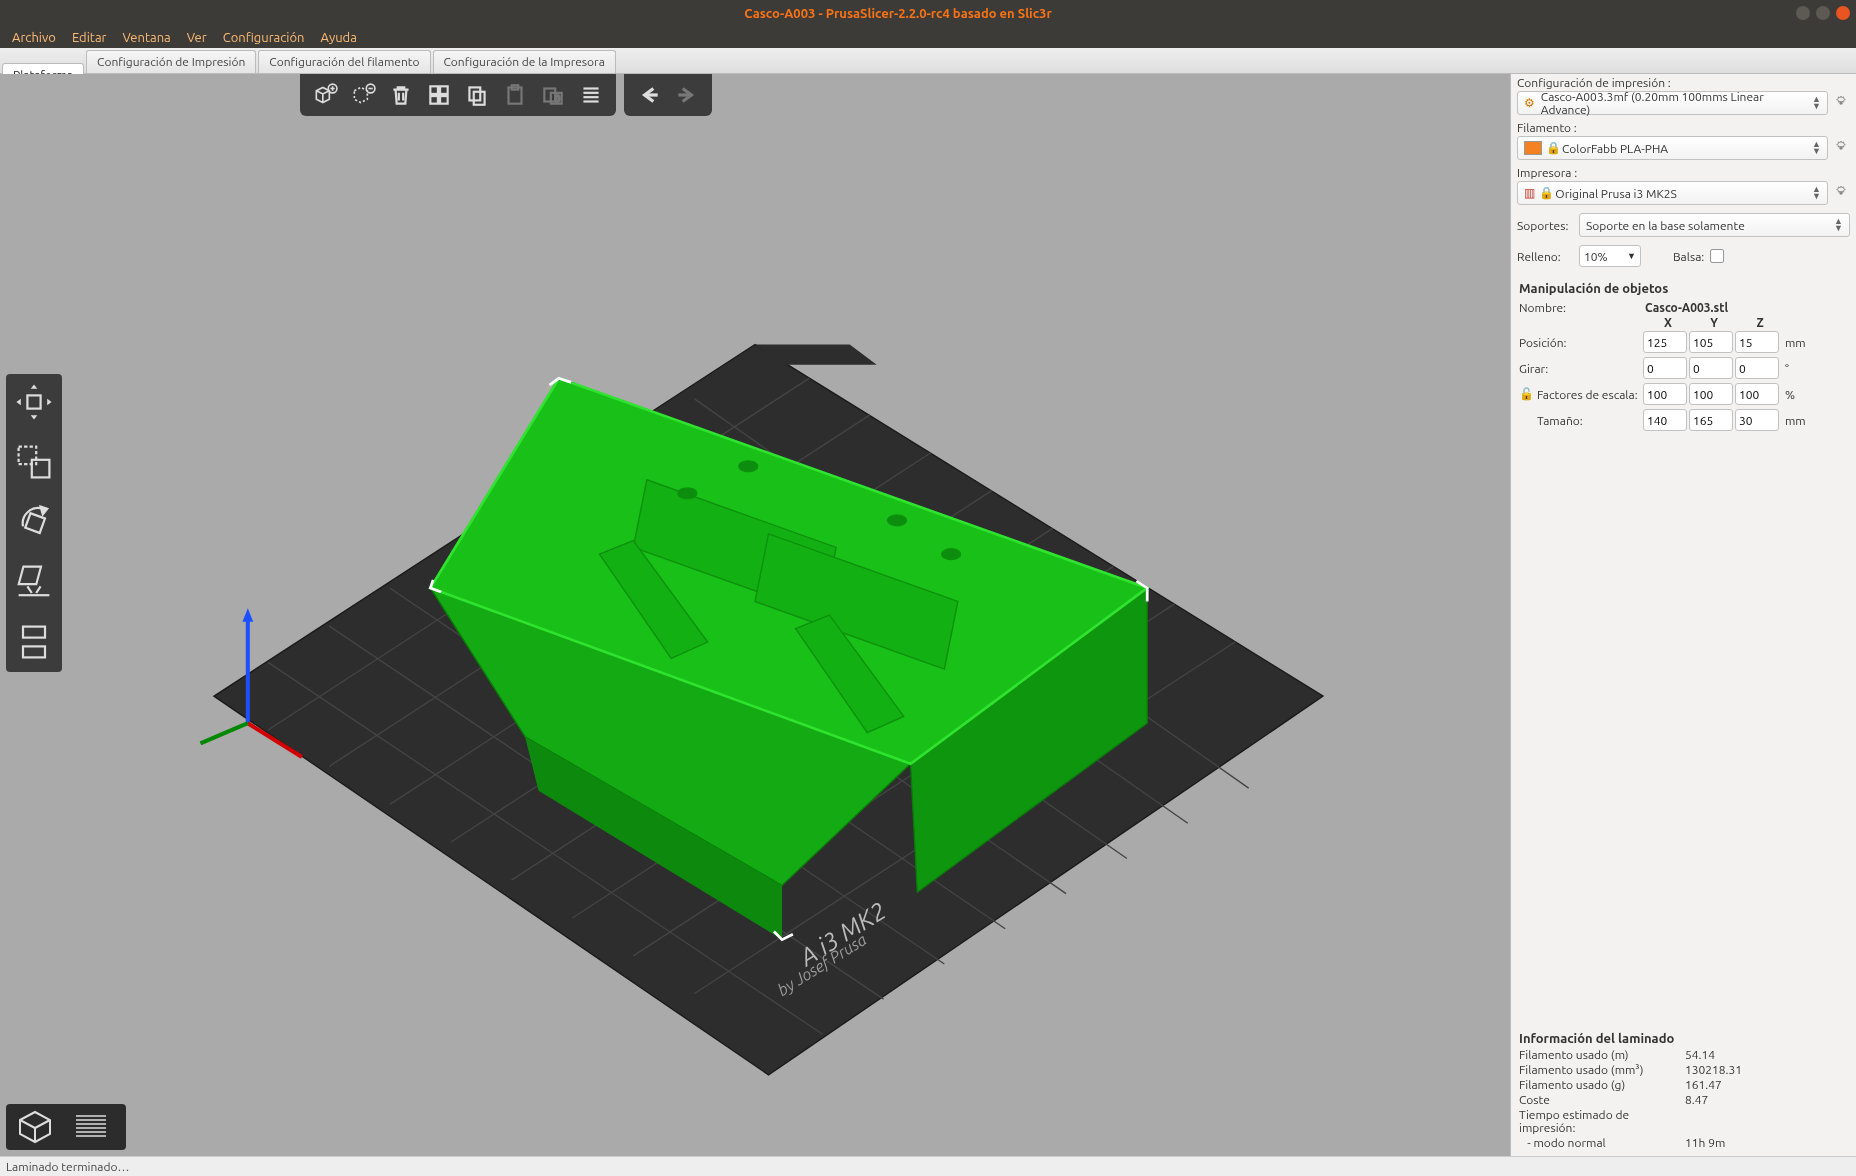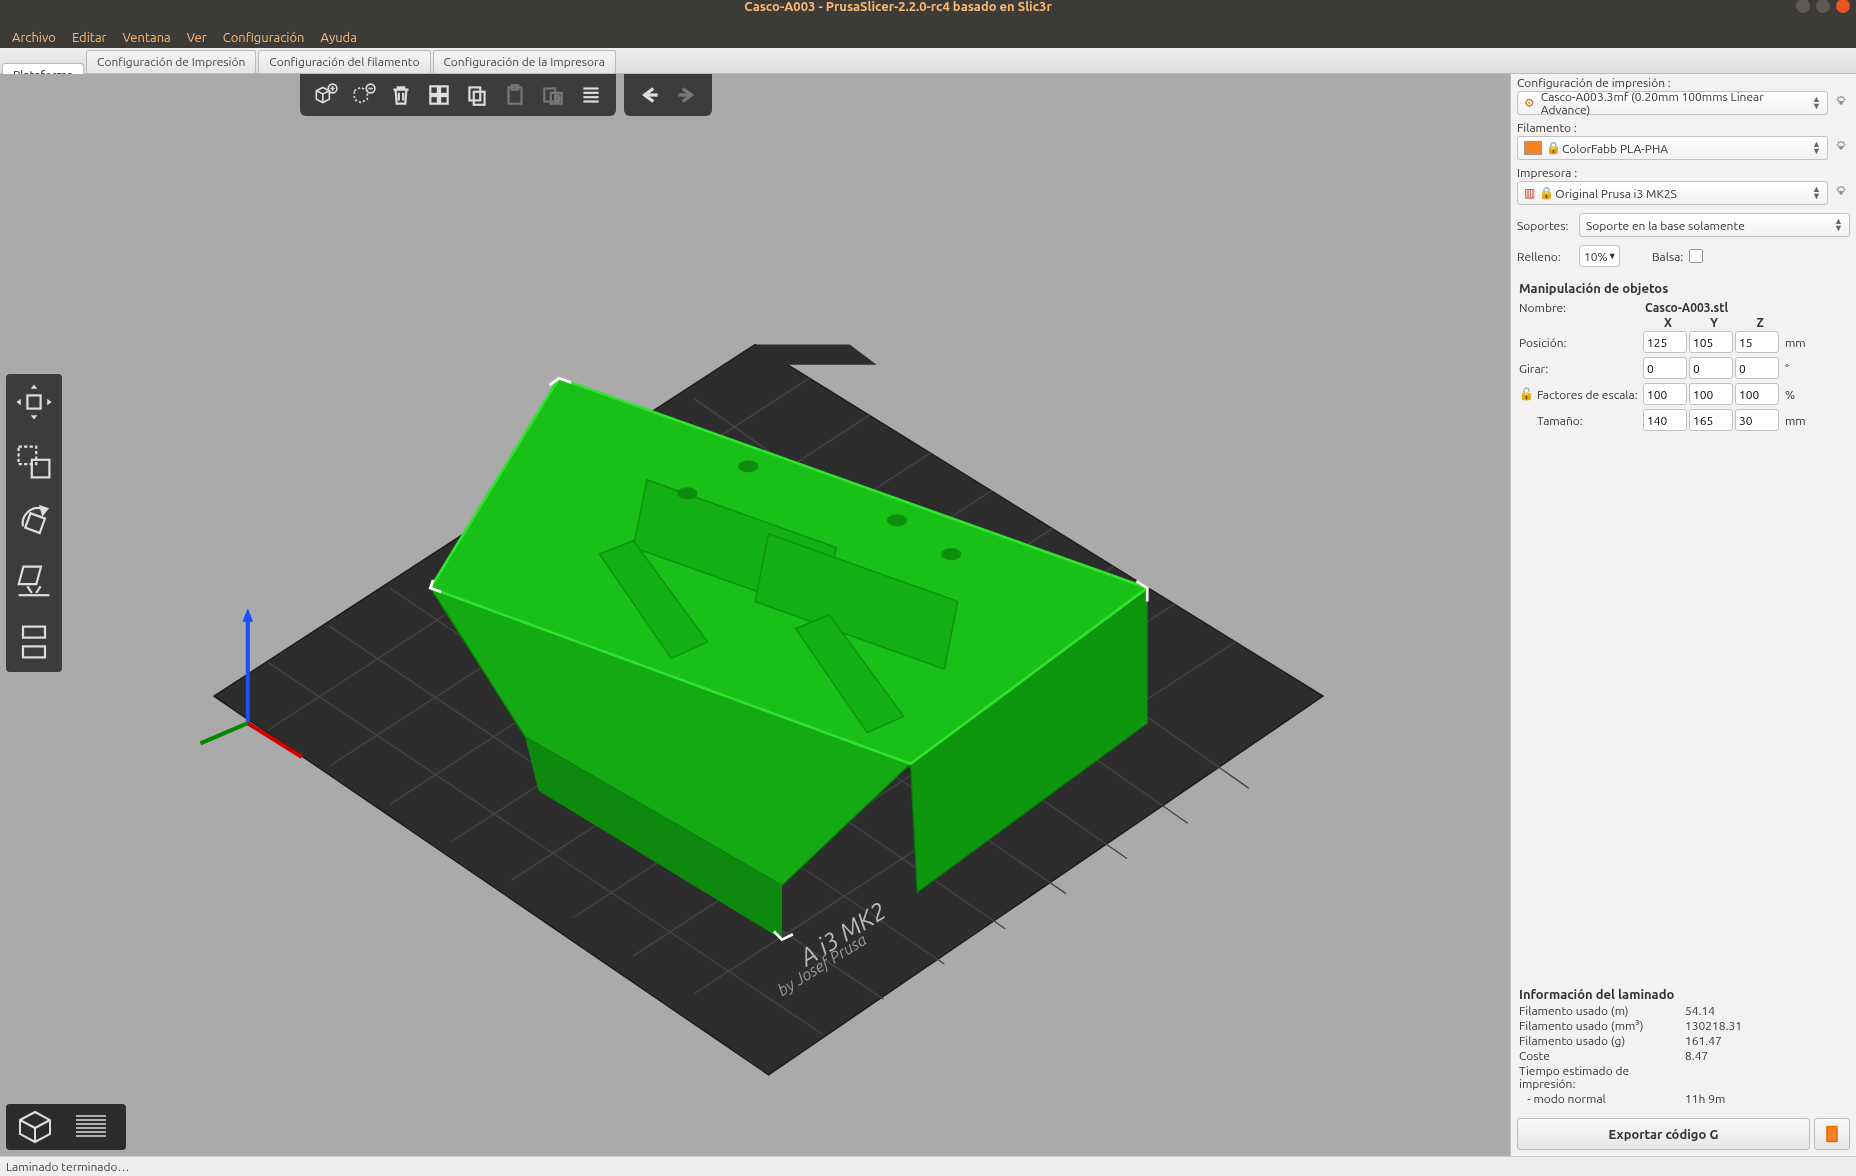--- a/index.html
+++ b/index.html
@@ -1,20 +1,20 @@
 <!DOCTYPE html>
 <html><head>
 <meta charset="utf-8">
 <style>
 * { box-sizing: border-box; margin: 0; padding: 0; font-family: Ubuntu, Arial, sans-serif; }
 html, body { width: 100%; height: 100%; }
 body { background: #3c3b37; display: flex; flex-direction: column; font-size: 13px; color: #333; }
 
 
-.titlebar { height: 22px; background: #3c3b37; color: #fdba74; display: flex; align-items: flex-end; padding: 13px 6px; font-size: 13px; font-weight: 600; }
+.titlebar { height: 22px; background: #3c3b37; color: #f97316; display: flex; align-items: center; padding: 13px 6px; font-size: 13px; font-weight: 600; }
 .titlebar .spacer { flex: 1; }
 .titlebar .wbtn { width: 14px; height: 14px; border-radius: 50%; margin-left: 6px; }
 .wmin { background: #5d5a53; }
 .wmax { background: #5d5a53; }
 .wclose { background: #e95420; }
 
 
 .menubar { height: 22px; background: #3c3b37; color: #fdba74; display: flex; align-items: center; padding: 0 4px; }
 .menubar .mitem { padding: 2px 8px; }
 
@@ -54,21 +54,21 @@
 .sgroup .label { font-size: 12px; color: #333; }
 .comborow { display: flex; align-items: center; margin-top: 2px; }
 .combo { flex: 1; height: 24px; border: 1px solid #c2c2c2; border-radius: 3px; background: linear-gradient(#fff,#f2f2f2); display: flex; align-items: center; padding: 0 6px; font-size: 12px; position: relative; }
 .combo .arrows { margin-left: auto; font-size: 9px; color: #666; line-height: 7px; display: flex; flex-direction: column; }
 .swatch { width: 18px; height: 14px; background: #f58220; margin-right: 4px; border: 1px solid #999; }
 .lockico { width: 12px; margin-right: 4px; color: #888; }
 .gearbtn { width: 18px; height: 18px; margin-left: 4px; color: #888; display:flex; align-items:center; justify-content:center; }
 .gearbtn svg { width: 14px; height: 14px; }
 .inlinerow { display: flex; align-items: center; padding: 4px 6px; gap: 6px; }
 .inlinerow .lbl { font-size: 12px; min-width: 56px; }
-.pctcombo { width: 41px; height: 22px; border: 1px solid #c2c2c2; border-radius: 3px; display: flex; align-items: center; padding: 0 4px; font-size: 12px; background: #fff; }
+.pctcombo { width: 62px; height: 22px; border: 1px solid #c2c2c2; border-radius: 3px; display: flex; align-items: center; padding: 0 4px; font-size: 12px; background: #fff; }
 .chk { width: 14px; height: 14px; border: 1px solid #999; border-radius: 2px; background: #fff; }
 
 .objpanel { padding: 6px 8px; }
 .objpanel .hdr { font-weight: bold; font-size: 13px; padding: 4px 0; }
 .keyval { display: flex; font-size: 12px; padding: 2px 0; gap: 8px; align-items: center; }
 .keyval .k { width: 118px; }
 .keyval .v { font-weight: bold; }
 .xyzhdr { display: flex; font-weight: bold; font-size: 12px; }
 .xyzhdr span { width: 46px; text-align: center; }
 .xyzhdr .pad { width: 126px; }
@@ -455,27 +455,18 @@
         </div>
       <div class="inforow">
           <span class="k">Tiempo estimado de impresión:</span>
         </div>
       <div class="inforow">
           <span class="k" style="white-space:pre">   - modo normal</span>
           <span>11h 9m</span>
         </div>
     </div>
 
-    <div class="exportrow">
-      <div class="exportbtn">Exportar código G</div>
-      <div class="sdbtn">
-          <svg viewBox="0 0 24 24" fill="#f58220">
-            <path d="M6 3h9l3 3v15H6zM8 5v4M10 5v4M12 5v4M14 5v4" stroke="#f58220" stroke-width="1" fill="#f58220"></path>
-            <rect x="6" y="3" width="12" height="18" fill="none" stroke="#d96700" stroke-width="1.5"></rect>
-          </svg>
-        </div>
-    </div>
   </div>
 </div>
 
 <div class="statusbar">
   <span>Laminado terminado…</span>
 </div>
 
 </body></html>

